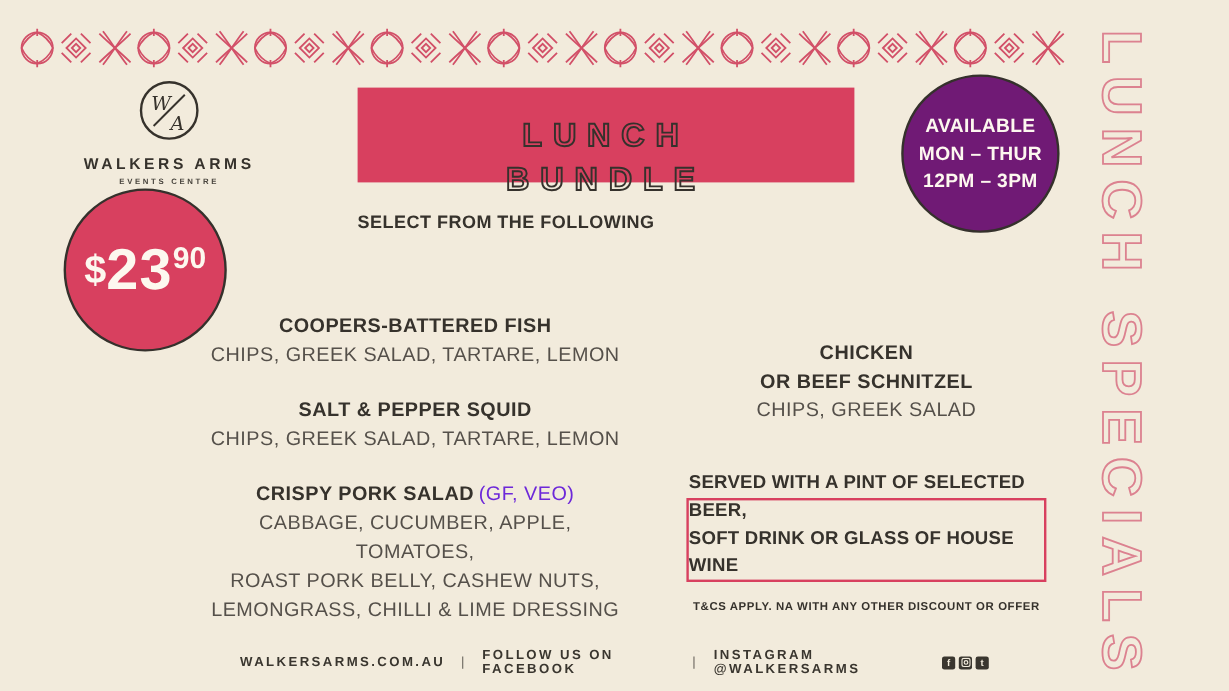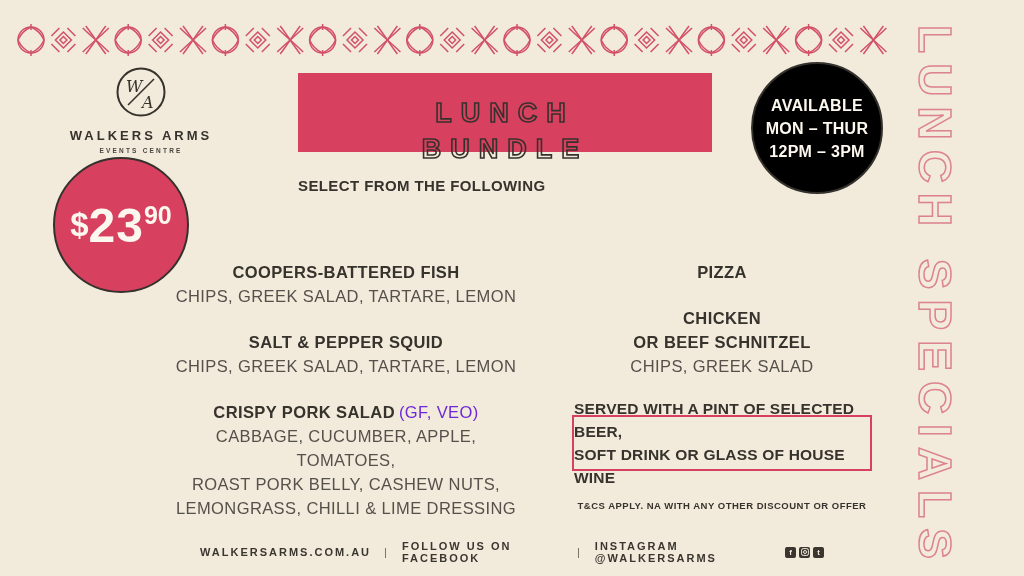--- a/index.html
+++ b/index.html
@@ -28,21 +28,21 @@
     line-height:36px; color:transparent; -webkit-text-stroke:1.6px #35312c;
   }
   .subtitle {
     position:absolute; left:298px; top:177px; width:414px; text-align:left;
     font-size:15px; font-weight:bold; letter-spacing:0.4px; color:#36322c;
   }
 
   
   .avail {
     position:absolute; left:751px; top:62px; width:132px; height:132px;
-    background:#000000; border:2.5px solid #35312c; border-radius:50%;
+    background:#701a75; border:2.5px solid #35312c; border-radius:50%;
     display:flex; flex-direction:column; justify-content:center; align-items:center;
     color:#fdf8ef; font-weight:bold; font-size:16px; line-height:23px; letter-spacing:0.3px;
   }
 
   
   .price {
     position:absolute; left:53px; top:157px; width:136px; height:136px;
     background:#d8405f; border:2.5px solid #35312c; border-radius:50%;
     display:flex; justify-content:center; align-items:center; color:#fdf8ef;
   }
@@ -53,23 +53,23 @@
   
   .menu-left  { position:absolute; left:170px; top:260px; width:352px; text-align:center; }
   .menu-right { position:absolute; left:570px; top:260px; width:304px; text-align:center; }
   .menu-item { margin-bottom:22px; }
   .item-title { font-size:16.5px; font-weight:bold; color:#36322c; letter-spacing:0.4px; line-height:24px; }
   .item-note  { font-weight:normal; color:#6d28d9; margin-left:4px; }
   .item-line  { font-size:16.5px; color:#55504a; letter-spacing:0.4px; line-height:24px; }
 
   
   .included {
-    position:absolute; left:572px; top:415px; width:300px; height:56px;
+    position:absolute; left:572px; top:415px; width:300px; height:70px;
     border:2px solid #d8405f; display:flex; flex-direction:column;
-    justify-content:center; align-items:center;
+    justify-content:flex-end; align-items:center;
     font-size:15.5px; font-weight:bold; color:#36322c; line-height:23px; letter-spacing:0.2px;
   }
 
   .terms {
     position:absolute; left:572px; top:500px; width:300px; text-align:center;
     font-size:9.5px; font-weight:bold; letter-spacing:0.5px; color:#36322c;
   }
 
   
   .footer {
@@ -190,21 +190,20 @@
     <div class="menu-item">
       <div class="item-title"><span>CRISPY PORK SALAD</span><span class="item-note">(GF, VEO)</span></div>
       <div class="item-line">CABBAGE, CUCUMBER, APPLE, TOMATOES,</div>
       <div class="item-line">ROAST PORK BELLY, CASHEW NUTS,</div>
       <div class="item-line">LEMONGRASS, CHILLI &amp; LIME DRESSING</div>
     </div>
   </div>
 
   <div class="menu-right">
     <div class="menu-item">
-      <div class="item-title">PIZZA</div>
     </div>
     <div class="menu-item">
       <div class="item-title">CHICKEN</div>
       <div class="item-title">OR BEEF SCHNITZEL</div>
       <div class="item-line">CHIPS, GREEK SALAD</div>
     </div>
   </div>
 
   <div class="included">
     <div>SERVED WITH A PINT OF SELECTED BEER,</div>

